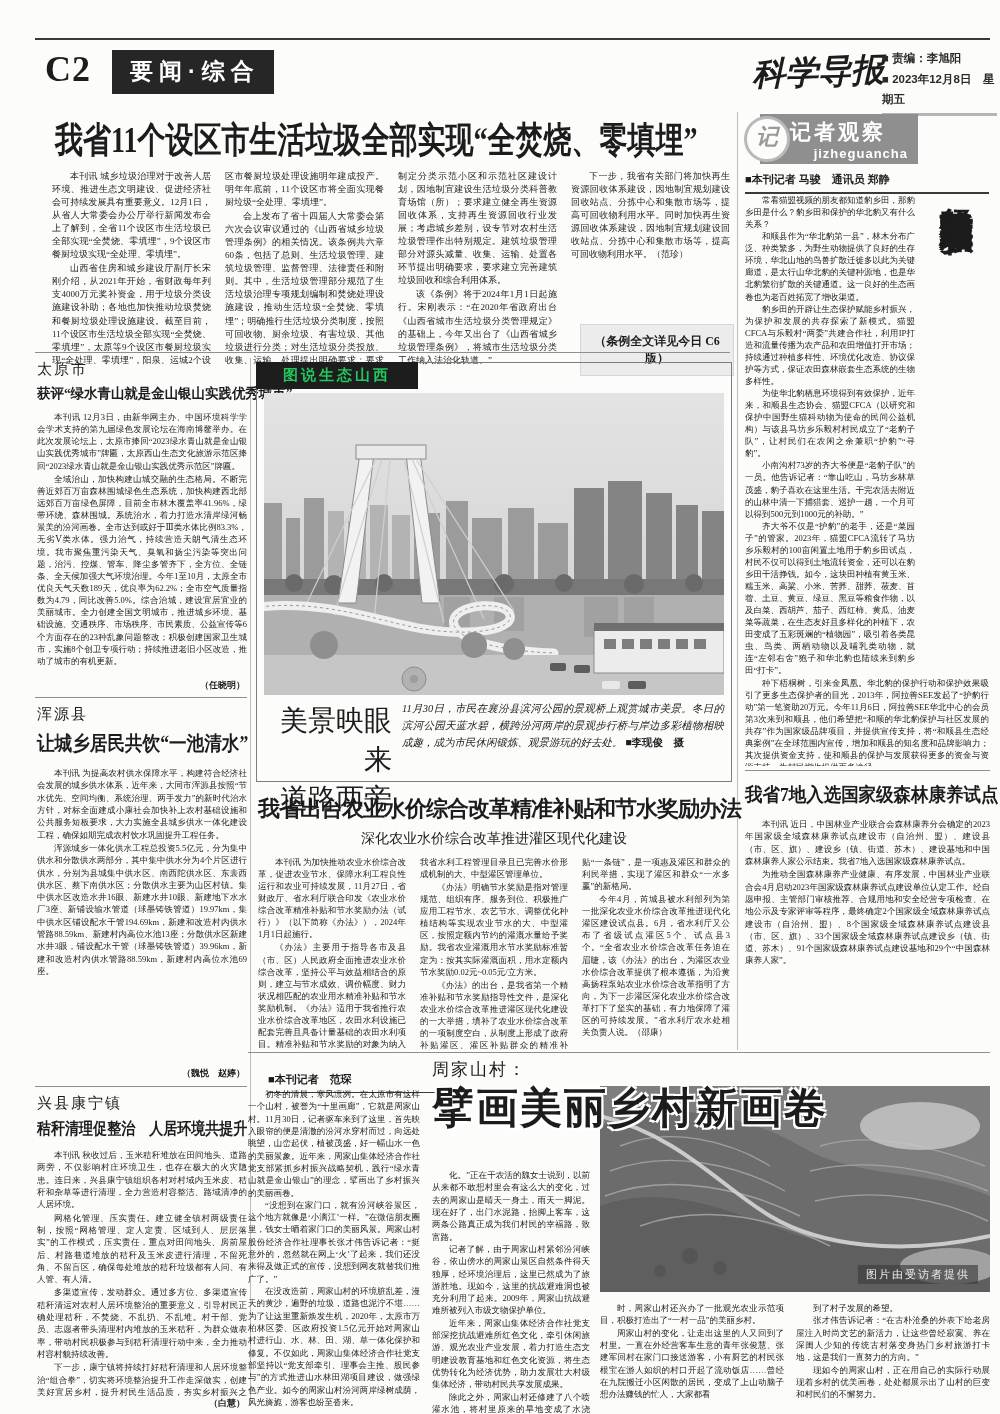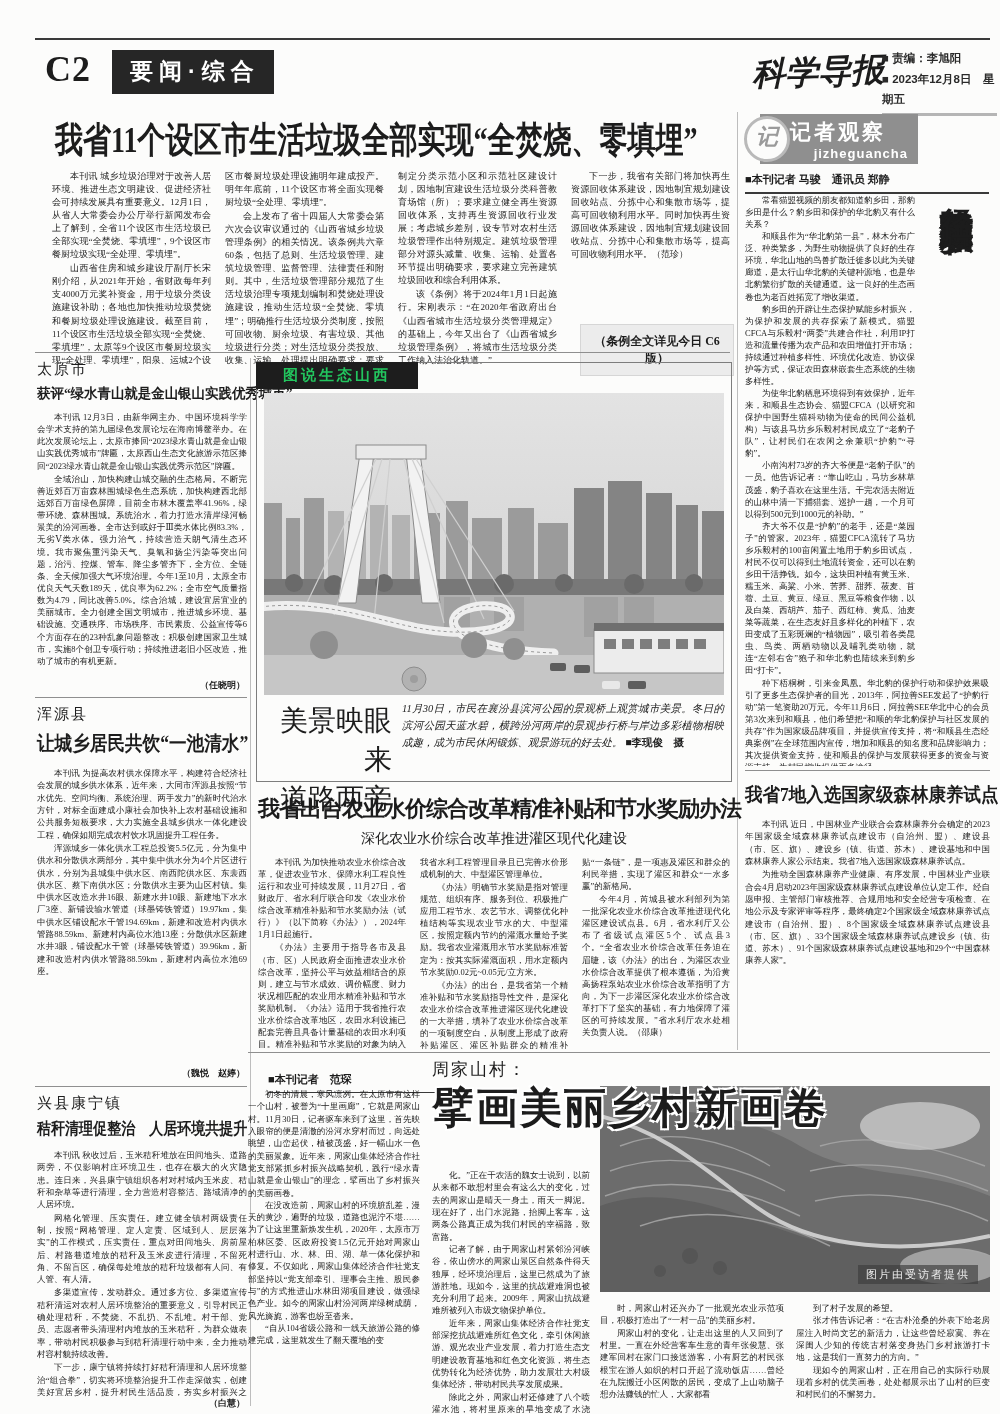--- a/index.html
+++ b/index.html
@@ -269,20 +269,21 @@
     <div class="body-txt" style="font-size:8.5px;line-height:1.45;margin-top:10px;height:232px;overflow:hidden;">
         <p>本刊讯 近日，中国林业产业联合会森林康养分会确定的2023年国家级全域森林康养试点建设市（自治州、盟）、建设县（市、区、旗）、建设乡（镇、街道、苏木）、建设基地和中国森林康养人家公示结束。我省7地入选国家级森林康养试点。</p>
         <p>为推动全国森林康养产业健康、有序发展，中国林业产业联合会4月启动2023年国家级森林康养试点建设单位认定工作。经自愿申报、主管部门审核推荐、合规用地和安全经营专项检查、在地公示及专家评审等程序，最终确定2个国家级全域森林康养试点建设市（自治州、盟）、8个国家级全域森林康养试点建设县（市、区、旗）、33个国家级全域森林康养试点建设乡（镇、街道、苏木）、91个国家级森林康养试点建设基地和29个“中国森林康养人家”。</p>
       </div>
   </div>
 
   <div class="abs" style="left:248px;top:1058px;width:742px;height:352px;">
     <div class="byline" style="position:absolute;left:0;top:14px;width:172px;border-bottom:1.5px solid #3a3a3a;margin-left:20px;">■本刊记者　范琛</div>
     <div class="vil-col" style="position:absolute;left:0;top:30px;width:172px;height:322px;">
         <p>初冬的清晨，寒风凛冽。在太原市有这样一个山村，被誉为“十里画廊”，它就是周家山村。11月30日，记者驱车来到了这里，首先映入眼帘的便是清澈的汾河水穿村而过，向远处眺望，山峦起伏，植被茂盛，好一幅山水一色的美丽景象。近年来，周家山集体经济合作社党支部紧抓乡村振兴战略契机，践行“绿水青山就是金山银山”的理念，擘画出了乡村振兴的美丽画卷。</p>
+        <p>“没想到在家门口，就有汾河峡谷景区，这个地方就像是‘小漓江’一样。”在微信朋友圈里，钱女士晒着家门口的美丽风景。周家山村股份经济合作社理事长张才伟告诉记者：“挺意外的，忽然就在网上‘火’了起来，我们还没来得及做正式的宣传，没想到网友就替我们推广了。”</p>
         <p>在没改造前，周家山村的环境脏乱差，漫天的黄沙，遍野的垃圾，道路也泥泞不堪……为了让这里重新焕发生机，2020年，太原市万柏林区委、区政府投资1.5亿元开始对周家山村进行山、水、林、田、湖、草一体化保护和修复。不仅如此，周家山集体经济合作社党支部坚持以“党支部牵引、理事会主推、股民参与”的方式推进山水林田湖项目建设，做强绿色产业。如今的周家山村汾河两岸绿树成荫，风光旖旎，游客也纷至沓来。</p>
         <p>“自从104省级公路和一线天旅游公路的修建完成，这里就发生了翻天覆地的变</p>
       </div>
 
     <div class="abs" style="left:184px;top:0px;font-size:17px;letter-spacing:2px;">周家山村：</div>
     <svg class="abs" style="left:352px;top:28px;" width="390" height="206" viewBox="0 0 390 206">
       <rect width="390" height="206" fill="#7e7e7e"></rect>
       <path d="M0,40 C60,10 150,30 200,60 C260,95 320,80 390,110 L390,206 L0,206 Z" fill="#6c6c6c"></path>
       <path d="M0,120 C70,95 140,130 200,150 C260,170 330,150 390,170 L390,206 L0,206 Z" fill="#5f5f5f"></path>
       <g fill="none" stroke="#a8a8a8" stroke-width="1.4" opacity=".85">

